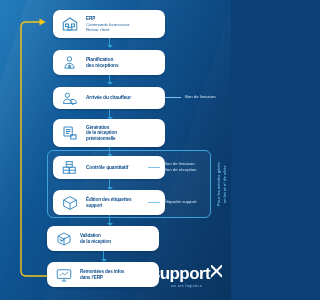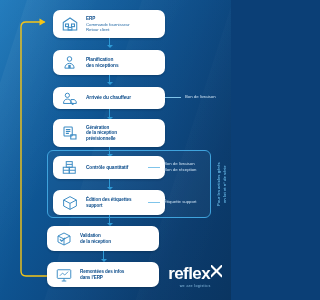--- a/index.html
+++ b/index.html
@@ -241,21 +241,21 @@
     </span>
   </div>
 
   <div class="annot" style="left:148px;top:199px;">
     <span class="line" style="width:12px;"></span>
     <span class="lbl">Étiquette support</span>
   </div>
 
   <div class="logo">
     <div class="word">
-      <span class="w">reflex</span>
+      <span class="w">support</span>
       <span class="x">
         <svg width="11" height="14" viewBox="0 0 11 14">
           <path d="M0.5 1 L5.5 6 L0.5 11" fill="none" stroke="#ffffff" stroke-width="2.1" stroke-linecap="square"></path>
           <path d="M10.5 1 L5.5 6 L10.5 11" fill="none" stroke="#ffffff" stroke-width="2.1" stroke-linecap="square"></path>
           <path d="M0.5 13 L10.5 13" fill="none" stroke="#ffffff" stroke-width="0"></path>
         </svg>
       </span>
     </div>
     <div class="tag">we are logistics</div>
   </div>

